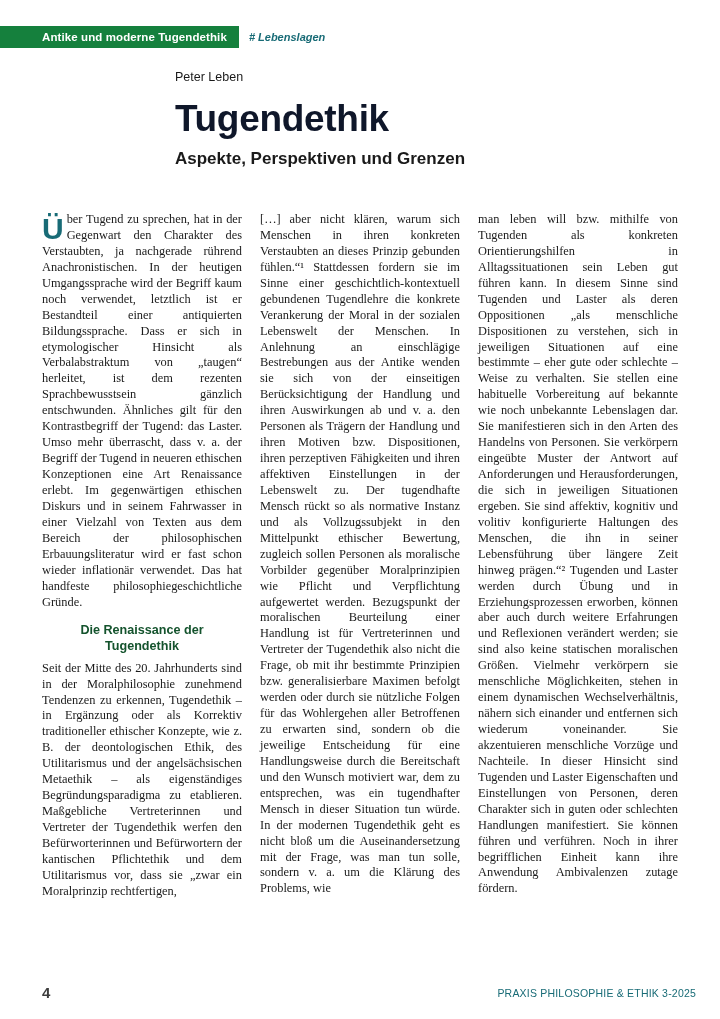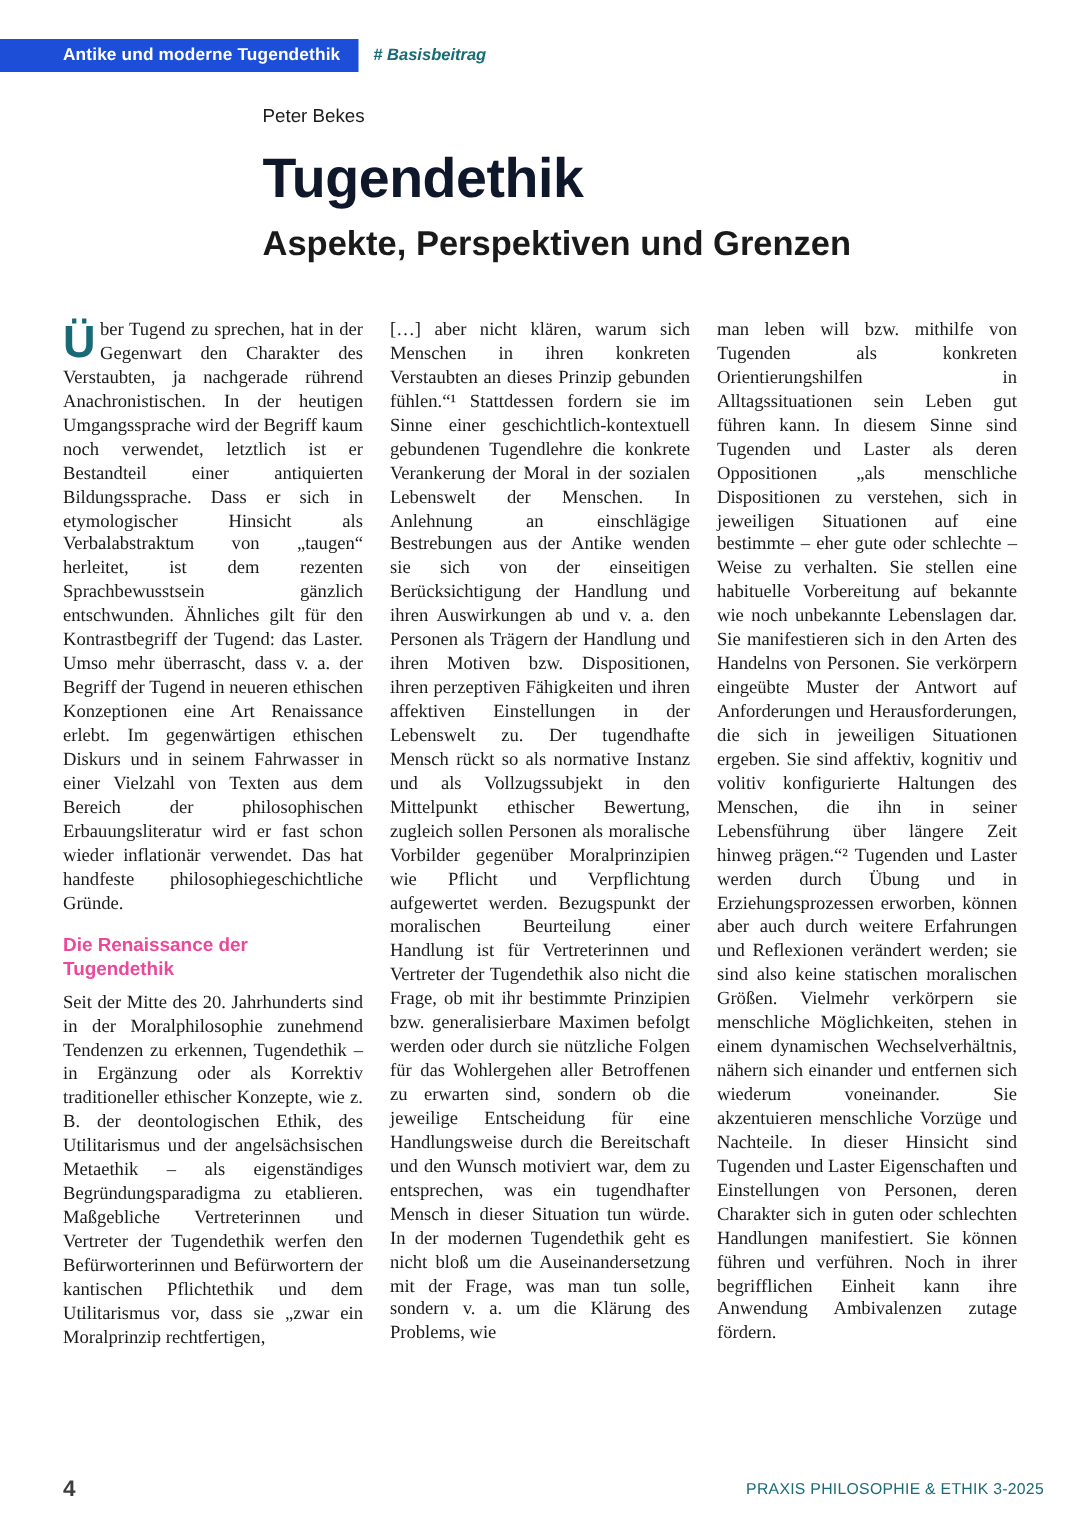--- a/index.html
+++ b/index.html
@@ -24,21 +24,21 @@
   
   .header-bar {
     position: absolute;
     left: 0;
     top: 26px;
     display: flex;
     align-items: stretch;
     height: 22px;
   }
   .header-tag {
-    background: #1d4ed8;
+    background: #15803d;
     color: #ffffff;
     font-family: "Liberation Sans", sans-serif;
     font-weight: bold;
     font-size: 11.5px;
     letter-spacing: 0.1px;
     padding: 0 12px 0 42px;
     display: flex;
     align-items: center;
     white-space: nowrap;
   }
@@ -72,21 +72,21 @@
     font-weight: bold;
     font-size: 37px;
     color: #0f172a;
     letter-spacing: -0.3px;
     line-height: 1.05;
     margin: 0 0 10px 0;
   }
   .subtitle {
     font-family: "Liberation Sans", sans-serif;
     font-weight: bold;
-    font-size: 23px;
+    font-size: 17px;
     color: #1a1a1a;
     margin: 0;
   }
 
   
   .columns {
     position: absolute;
     left: 42px;
     top: 212px;
     width: 636px;
@@ -101,24 +101,24 @@
     font-size: 12.4px;
     line-height: 1.285;
     text-align: justify;
     hyphens: auto;
     -webkit-hyphens: auto;
   }
   .sec-head {
     font-family: "Liberation Sans", sans-serif;
     font-weight: bold;
     font-size: 12.6px;
-    color: #ec4899;
+    color: #14532d;
     margin: 13px 0 7px 0;
     line-height: 1.2;
-    text-align: left;
+    text-align: center;
   }
   .dropcap-para {
     position: relative;
   }
   .dropcap {
     float: left;
     font-family: "Liberation Sans", sans-serif;
     font-weight: bold;
     font-size: 30px;
     line-height: 0.85;
@@ -154,25 +154,25 @@
     color: #186b76;
   }
 </style>
 </head>
 <body>
 
 <div class="page">
 
   <div class="header-bar">
     <div class="header-tag">Antike und moderne Tugendethik</div>
-    <div class="header-sub"># Basisbeitrag</div>
+    <div class="header-sub"># Lebenslagen</div>
   </div>
 
   <div class="title-block">
-    <div class="author">Peter Bekes</div>
+    <div class="author">Peter Leben</div>
     <h1 class="main-title">Tugendethik</h1>
     <h2 class="subtitle">Aspekte, Perspektiven und Grenzen</h2>
   </div>
 
   <div class="columns">
 
     <div class="col">
       <p class="dropcap-para"><span class="dropcap">Ü</span><span>ber Tugend zu sprechen, hat in der Gegenwart den Charakter des Verstaubten, ja nachgerade rührend Anachronistischen. In der heutigen Umgangssprache wird der Begriff kaum noch verwendet, letztlich ist er Bestandteil einer antiquierten Bildungssprache. Dass er sich in etymologischer Hinsicht als Verbalabstraktum von „taugen“ herleitet, ist dem rezenten Sprachbewusstsein gänzlich entschwunden. Ähnliches gilt für den Kontrastbegriff der Tugend: das Laster. Umso mehr überrascht, dass v. a. der Begriff der Tugend in neueren ethischen Konzeptionen eine Art Renaissance erlebt. Im gegenwärtigen ethischen Diskurs und in seinem Fahrwasser in einer Vielzahl von Texten aus dem Bereich der philosophischen Erbauungsliteratur wird er fast schon wieder inflationär verwendet. Das hat handfeste philosophiegeschichtliche Gründe.</span></p>
       <h3 class="sec-head">Die Renaissance der Tugendethik</h3>
       <p>Seit der Mitte des 20. Jahrhunderts sind in der Moralphilosophie zunehmend Tendenzen zu erkennen, Tugendethik – in Ergänzung oder als Korrektiv traditioneller ethischer Konzepte, wie z. B. der deontologischen Ethik, des Utilitarismus und der angelsächsischen Metaethik – als eigenständiges Begründungsparadigma zu etablieren. Maßgebliche Vertreterinnen und Vertreter der Tugendethik werfen den Befürworterinnen und Befürwortern der kantischen Pflichtethik und dem Utilitarismus vor, dass sie „zwar ein Moralprinzip rechtfertigen,</p>

